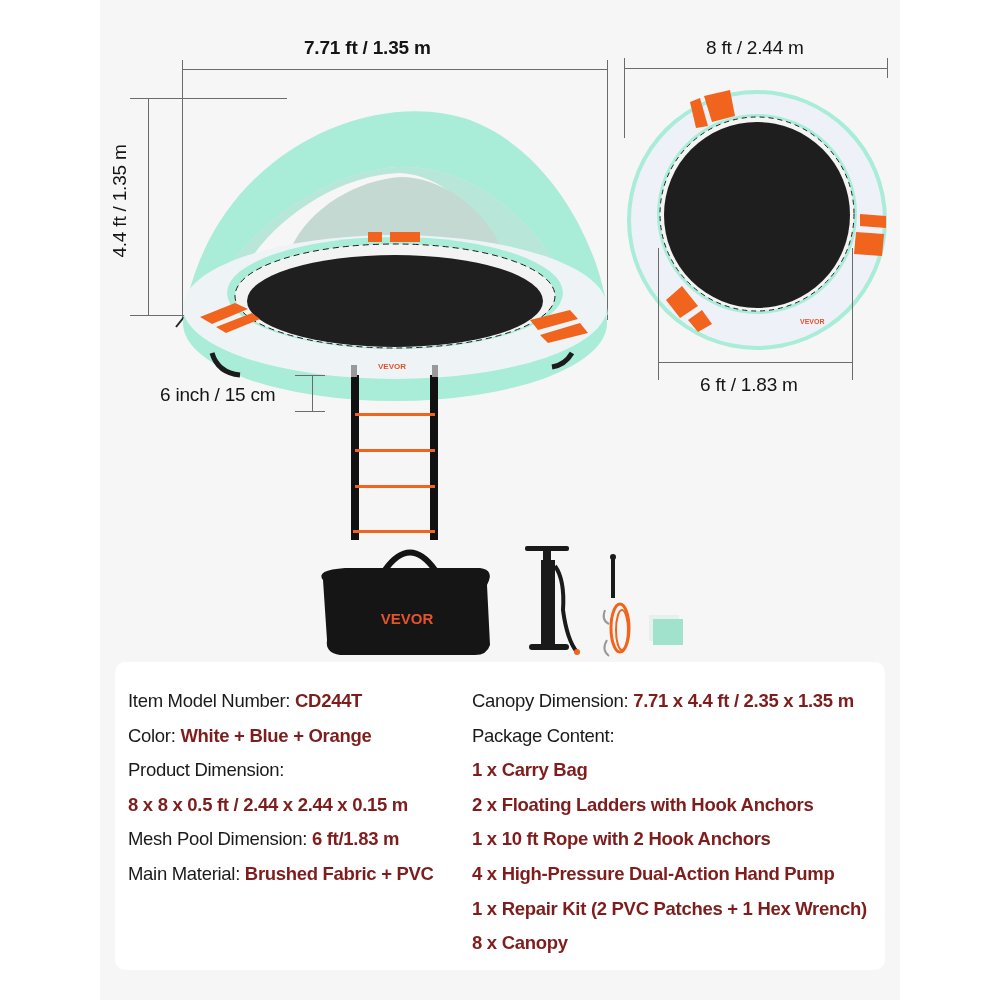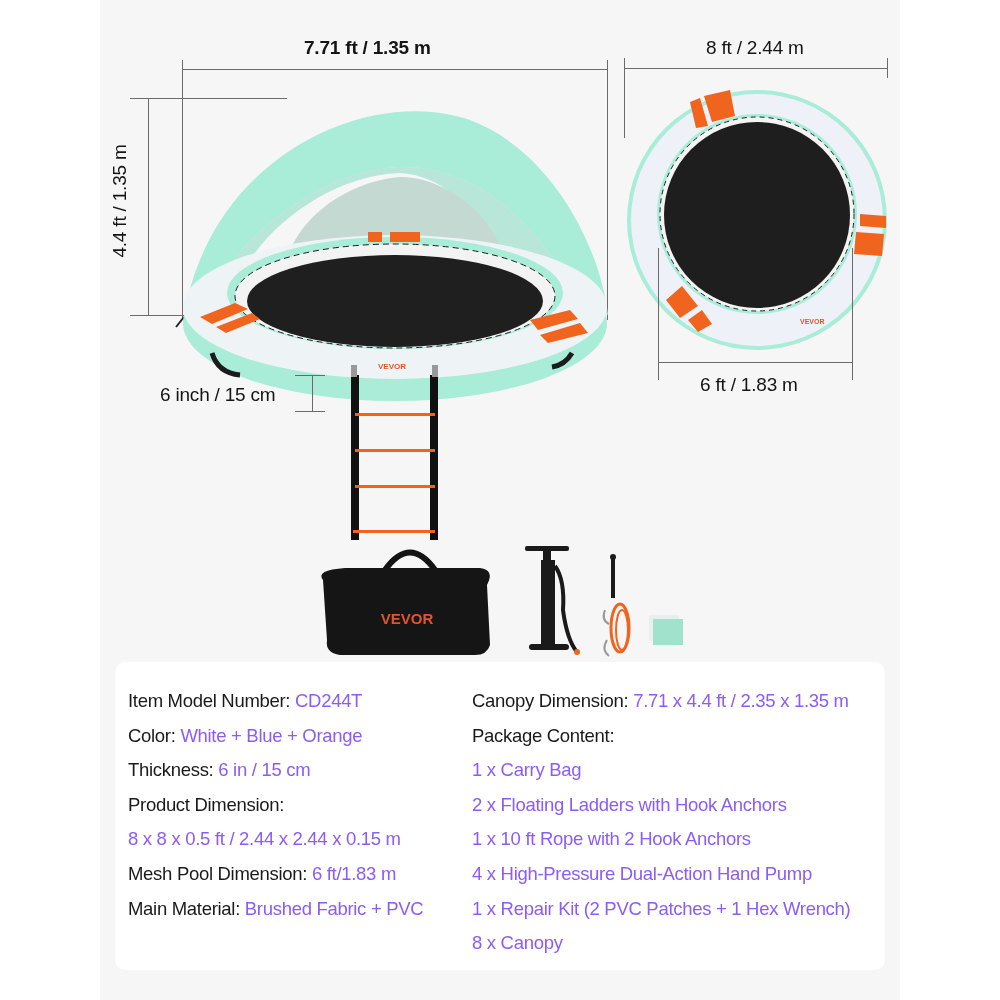--- a/index.html
+++ b/index.html
@@ -12,21 +12,21 @@
     }
     .abs { position: absolute; }
     .dim-label { position: absolute; font-size: 19px; color: #151515; white-space: nowrap; letter-spacing: -0.2px; }
     .line { position: absolute; background: #6b6b6b; }
     .panel {
       position: absolute; left: 115px; top: 662px; width: 770px; height: 308px;
       background: #ffffff; border-radius: 10px;
     }
     .spec-col { position: absolute; top: 22px; }
     .spec-row { height: 34.6px; font-size: 18.5px; line-height: 34.6px; color: #1a1a1a; white-space: nowrap; letter-spacing: -0.3px; }
-    .spec-row .val { color: #8b5cf6; font-weight: normal; }
+    .spec-row .val { color: #7f1d1d; font-weight: bold; }
   </style>
 </head>
 <body>
 
 <div class="stage"></div>
 
 <div class="dim-label" style="left:304px;top:37px;font-weight:bold;">7.71 ft / 1.35 m</div>
 <div class="line" style="left:182px;top:69px;width:426px;height:1px;"></div>
 <div class="line" style="left:182px;top:60px;width:1px;height:260px;"></div>
 <div class="line" style="left:607px;top:60px;width:1px;height:260px;"></div>
@@ -141,21 +141,20 @@
   <g>
     <rect x="334" y="75" width="30" height="26" fill="#e6f0ee"></rect>
     <rect x="338" y="79" width="30" height="26" fill="#a0e2cc"></rect>
   </g>
 </svg>
 
 <div class="panel">
   <div class="spec-col" style="left:13px;">
     <div class="spec-row"><span>Item Model Number: </span><span class="val">CD244T</span></div>
     <div class="spec-row"><span>Color: </span><span class="val">White + Blue + Orange</span></div>
-    <div class="spec-row"><span>Thickness: </span><span class="val">6 in / 15 cm</span></div>
     <div class="spec-row"><span>Product Dimension:</span><span class="val"></span></div>
     <div class="spec-row"><span></span><span class="val">8 x 8 x 0.5 ft / 2.44 x 2.44 x 0.15 m</span></div>
     <div class="spec-row"><span>Mesh Pool Dimension: </span><span class="val">6 ft/1.83 m</span></div>
     <div class="spec-row"><span>Main Material: </span><span class="val">Brushed Fabric + PVC</span></div>
   </div>
   <div class="spec-col" style="left:357px;">
     <div class="spec-row"><span>Canopy Dimension: </span><span class="val">7.71 x 4.4 ft / 2.35 x 1.35 m</span></div>
     <div class="spec-row"><span>Package Content:</span><span class="val"></span></div>
     <div class="spec-row"><span></span><span class="val">1 x Carry Bag</span></div>
     <div class="spec-row"><span></span><span class="val">2 x Floating Ladders with Hook Anchors</span></div>

